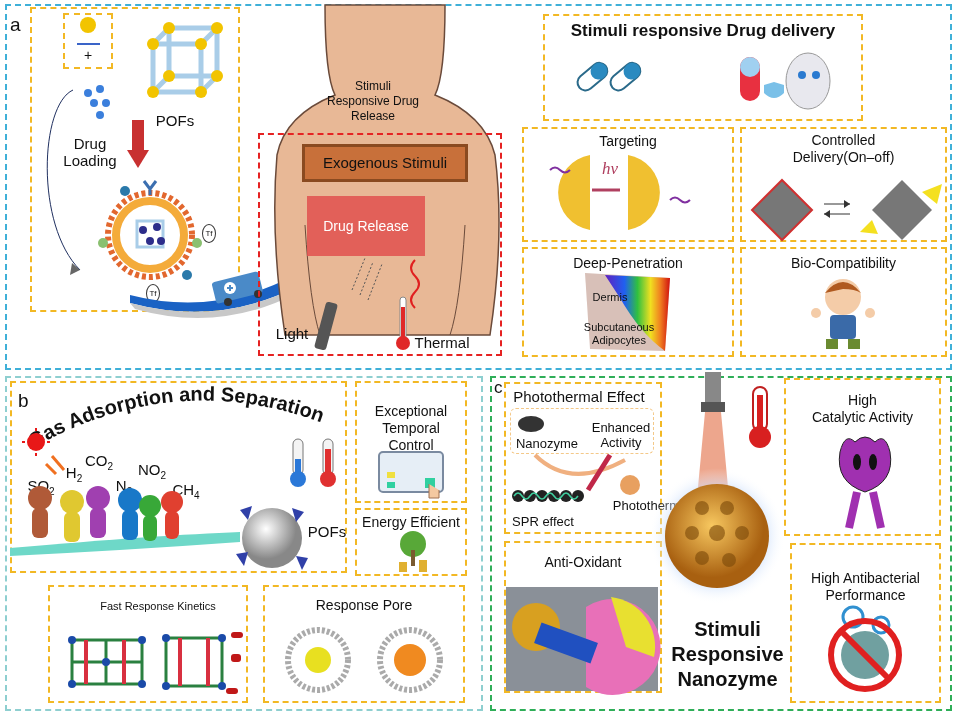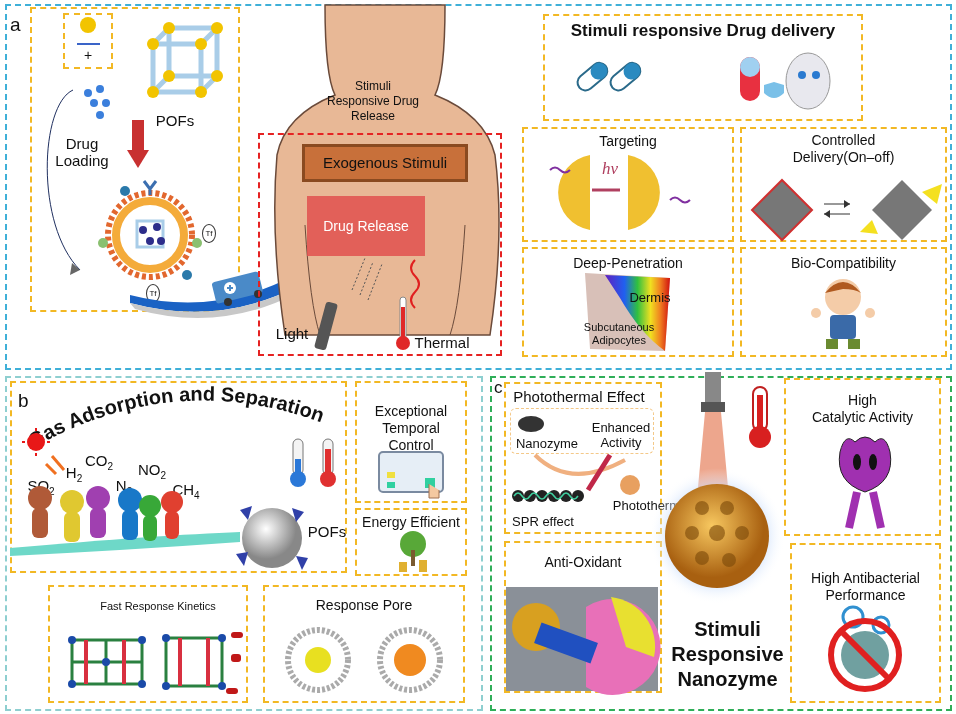--- a/index.html
+++ b/index.html
@@ -57,21 +57,21 @@
 </svg>
 <svg style="left:80px;top:85px;" width="40" height="40">
   <g fill="#3b7fdc">
       <circle cx="8" cy="8" r="4"></circle>
       <circle cx="20" cy="4" r="4"></circle>
       <circle cx="14" cy="18" r="4"></circle>
       <circle cx="26" cy="18" r="4"></circle>
       <circle cx="20" cy="30" r="4"></circle>
     </g>
 </svg>
-<div class="lbl" style="left:52px;top:135px;width:60px;font-size:15px;">
+<div class="lbl" style="left:60px;top:135px;width:60px;font-size:15px;">
   <span>Drug</span><br>
   <span>Loading</span>
 </div>
 <svg style="left:127px;top:120px;" width="22" height="50">
   <rect x="5" y="0" width="12" height="32" fill="#c83030"></rect>
     <polygon points="0,30 22,30 11,48" fill="#c83030"></polygon>
 </svg>
 
 <svg style="left:95px;top:175px;" width="110" height="120">
   <circle cx="55" cy="60" r="42" fill="none" stroke="#e2672e" stroke-width="6" stroke-dasharray="4 3"></circle>
@@ -194,21 +194,21 @@
         <stop offset="0.3" stop-color="#2060f0"></stop>
         <stop offset="0.5" stop-color="#30c040"></stop>
         <stop offset="0.7" stop-color="#f0e020"></stop>
         <stop offset="0.85" stop-color="#f08020"></stop>
         <stop offset="1" stop-color="#d01010"></stop>
       </linearGradient>
     </defs>
   <polygon points="5,0 90,5 85,78 10,76" fill="#d8c0b8"></polygon>
   <path d="M25 2 L90 5 L85 78 Q60 60 40 25 Z" fill="url(#spec)"></path>
 </svg>
-<div class="lbl" style="left:585px;top:289px;width:50px;font-size:13px;margin-left:40px;">Dermis</div>
+<div class="lbl" style="left:585px;top:289px;width:50px;font-size:11px;">Dermis</div>
 <div class="lbl" style="left:578px;top:321px;width:82px;font-size:11px;line-height:13px;">
   <span>Subcutaneous</span><br>
   <span>Adipocytes</span>
 </div>
 
 <div class="ybox" style="left:740px;top:247px;width:207px;height:110px;"></div>
 <div class="lbl" style="left:740px;top:255px;width:207px;">Bio-Compatibility</div>
 <svg style="left:808px;top:275px;" width="70" height="78">
   <circle cx="35" cy="22" r="18" fill="#f4cca8"></circle>
     <path d="M17 18 q18 -22 36 0 q-6 -4 -18 -4 z" fill="#b05a20"></path>

